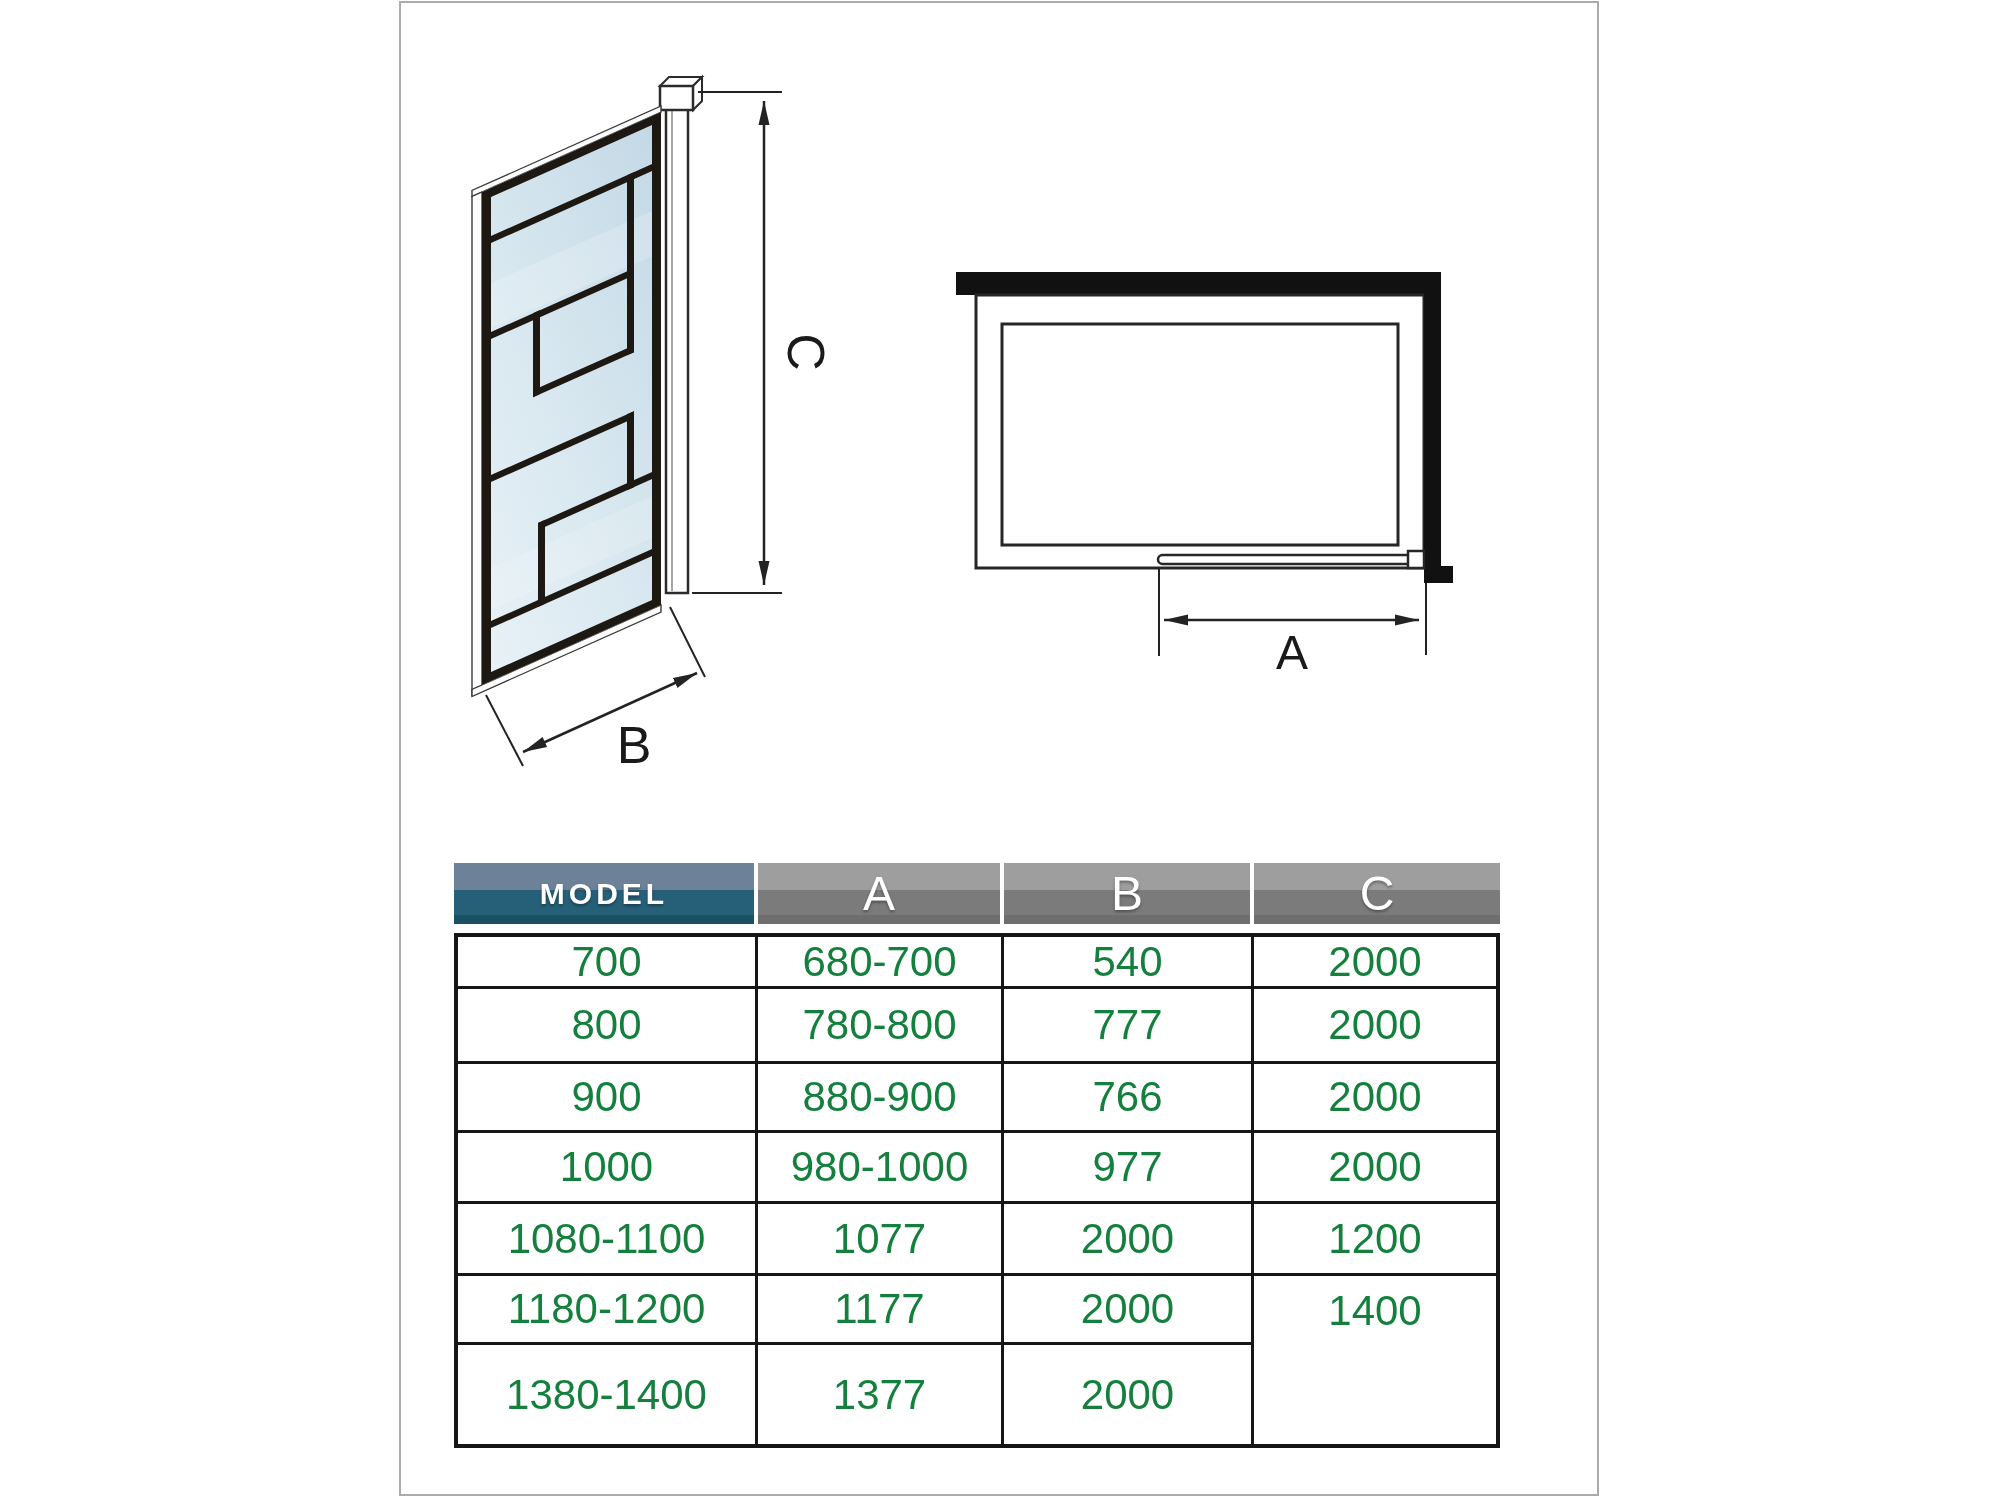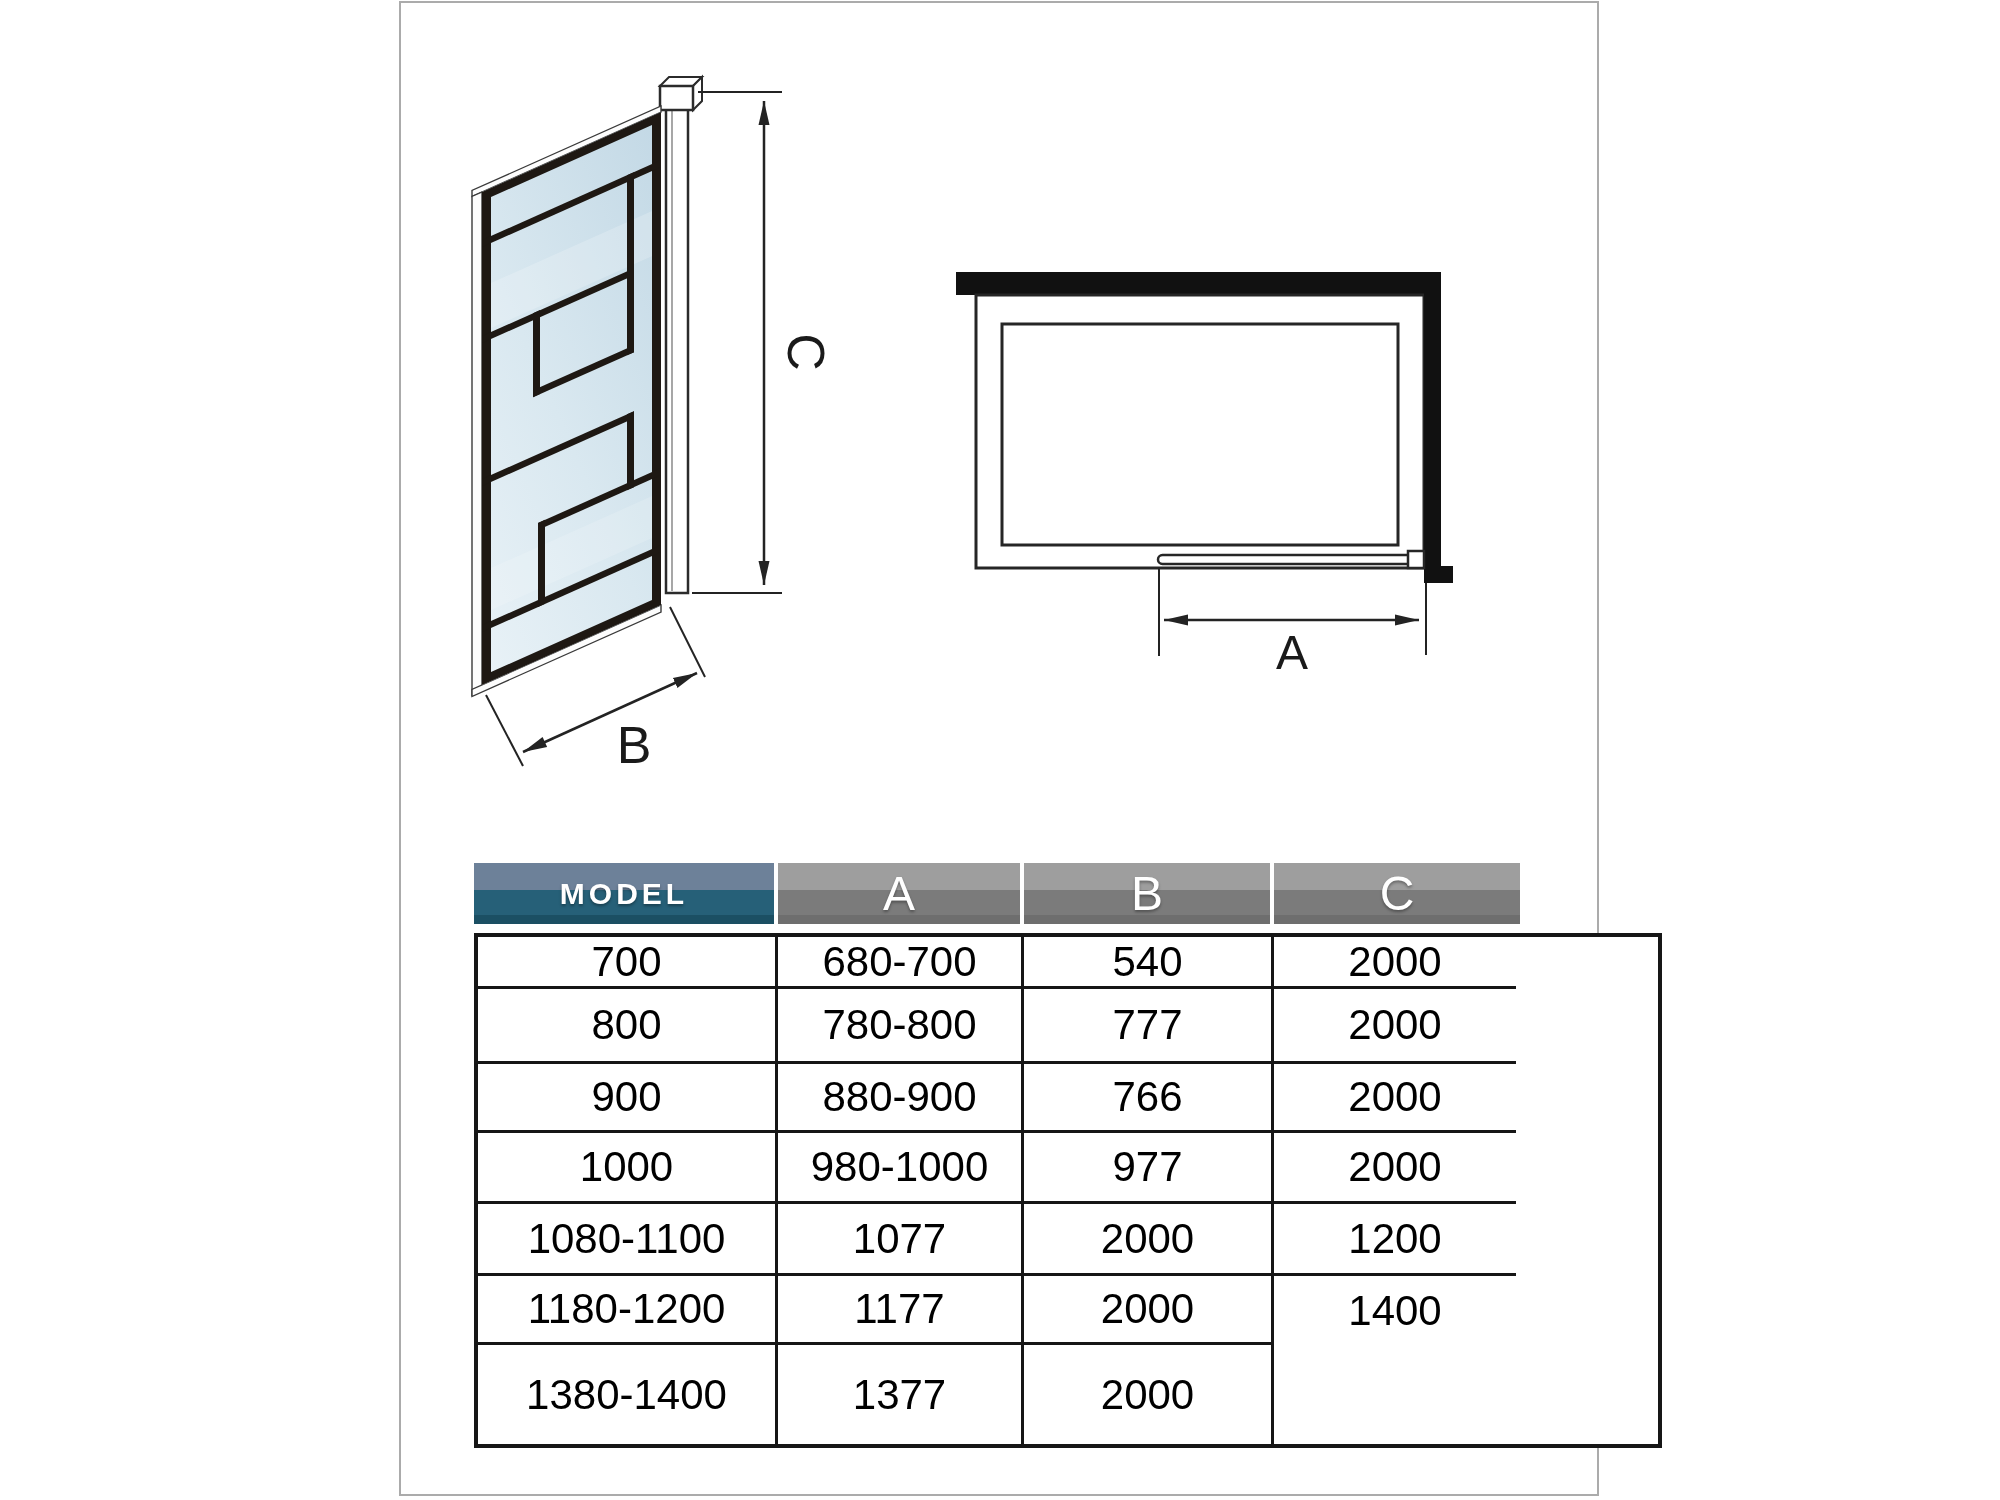--- a/index.html
+++ b/index.html
@@ -3,36 +3,36 @@
 <meta charset="utf-8">
 <style>
   html,body{margin:0;padding:0;background:#ffffff;}
   .page{position:relative;width:2000px;height:1500px;background:#ffffff;overflow:hidden;
         font-family:"Liberation Sans",sans-serif;}
   .content-card{position:absolute;left:399px;top:1px;width:1200px;height:1495px;
         border:2px solid #ababab;box-sizing:border-box;background:#ffffff;}
   .diagram-svg{position:absolute;left:0;top:0;width:2000px;height:1500px;}
 
   
-  .spec-table{position:absolute;left:474px;top:863px;width:1188px;}
+  .spec-table{position:absolute;left:454px;top:863px;width:1046px;}
   .thead{display:flex;height:61px;}
   .th{display:flex;align-items:center;justify-content:center;color:#ffffff;box-sizing:border-box;
       text-shadow:0 2px 3px rgba(0,0,0,0.35);}
   .th-model{width:304px;font-weight:bold;font-size:30px;letter-spacing:4px;
       background:linear-gradient(180deg,#6d8199 0%,#6d8199 45%,#266078 45%,#266078 86%,#1b4f63 86%,#1b4f63 100%);
       border-right:4px solid #ffffff;}
   .th-gray{font-size:48px;font-weight:300;
       background:linear-gradient(180deg,#9e9e9e 0%,#9e9e9e 45%,#7b7b7b 45%,#7b7b7b 86%,#6e6e6e 86%,#6e6e6e 100%);}
   .th-a{width:246px;border-right:4px solid #ffffff;}
   .th-b{width:250px;border-right:4px solid #ffffff;}
   .th-c{width:246px;}
   .tbody{margin-top:9px;border:4px solid #161616;display:grid;
       grid-template-columns:300px 246px 250px 242px;
       grid-template-rows:52px 75px 69px 71px 72px 69px 99px;background:#ffffff;}
-  .tcell{display:flex;align-items:center;justify-content:center;font-size:42px;color:#000000;
+  .tcell{display:flex;align-items:center;justify-content:center;font-size:42px;color:#15803d;
       border-right:3px solid #161616;border-bottom:3px solid #161616;box-sizing:border-box;}
   .tbody .tcell:nth-child(4n){border-right:none;}
   .tbody .tcell:nth-last-child(-n+4){border-bottom:none;text-align:center;}
 </style>
 </head>
 <body>
 
 <div class="page">
   <div class="content-card"></div>
 

